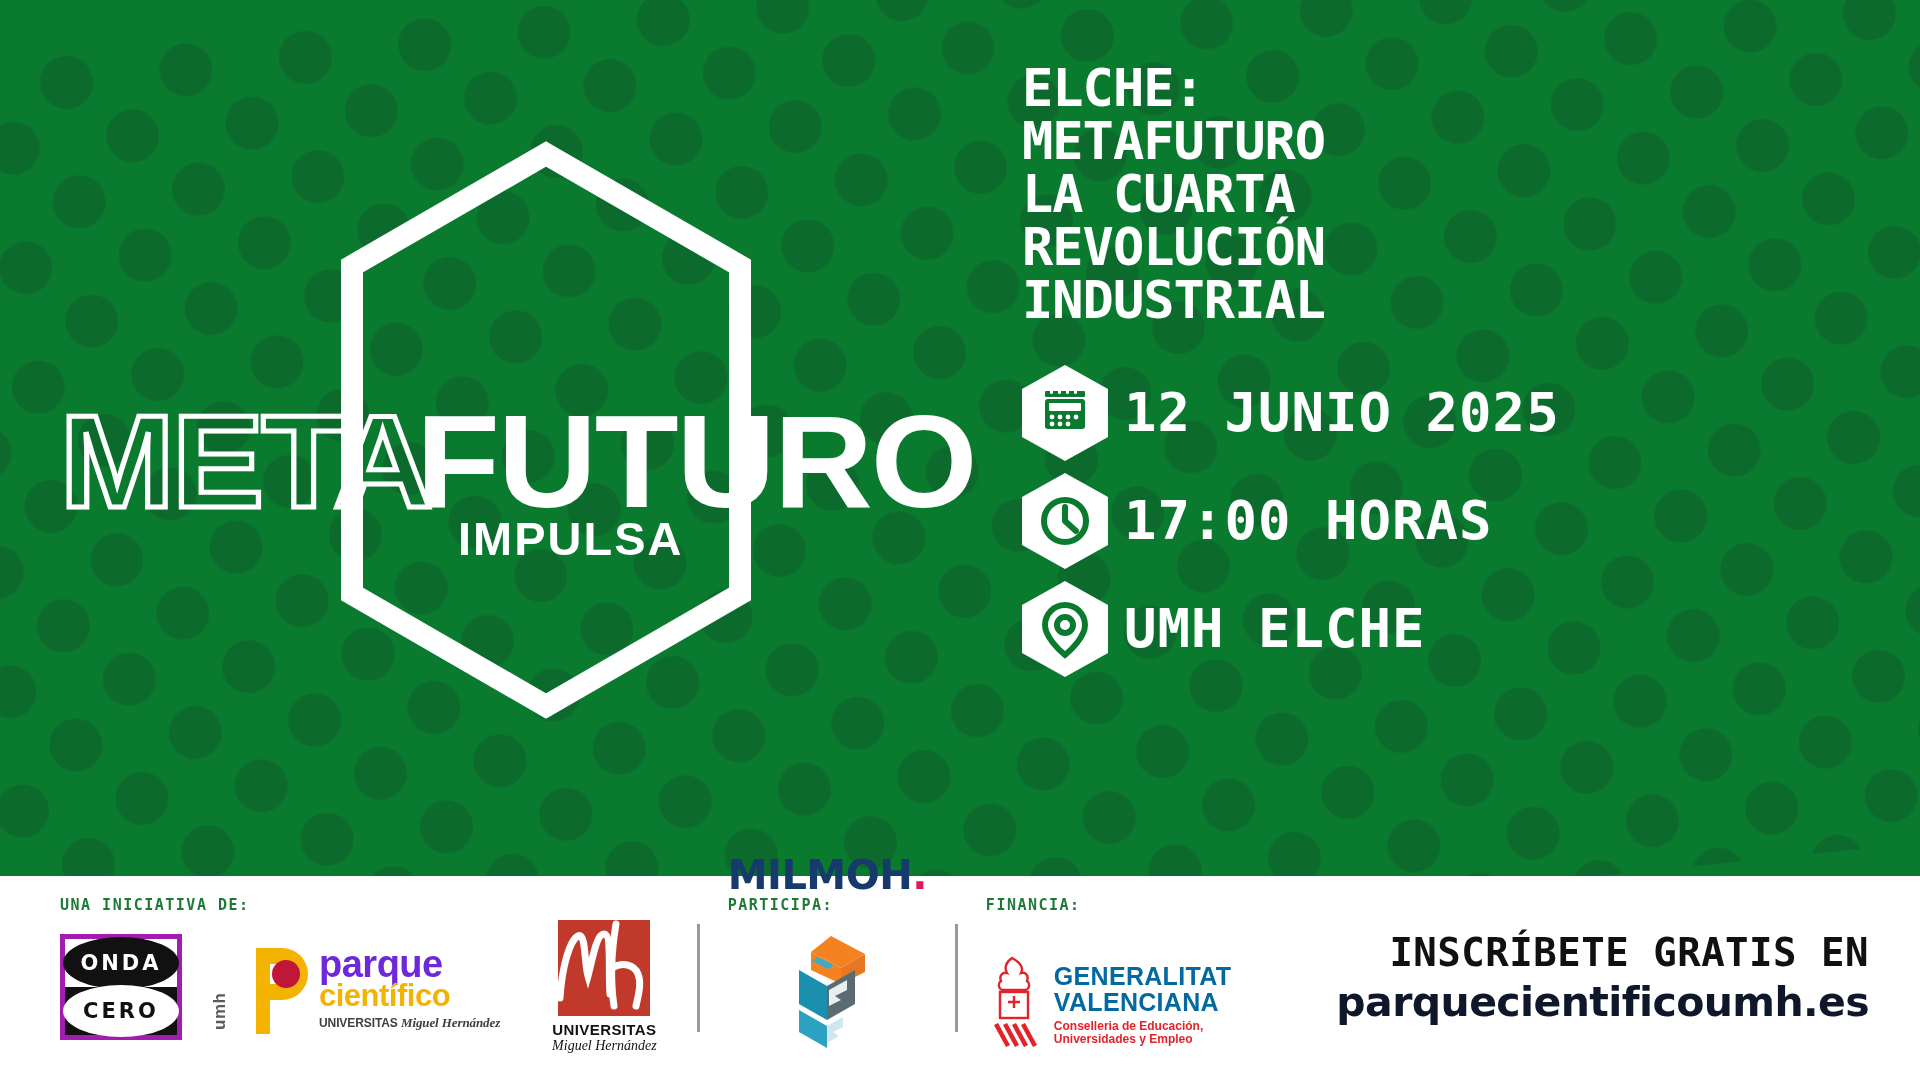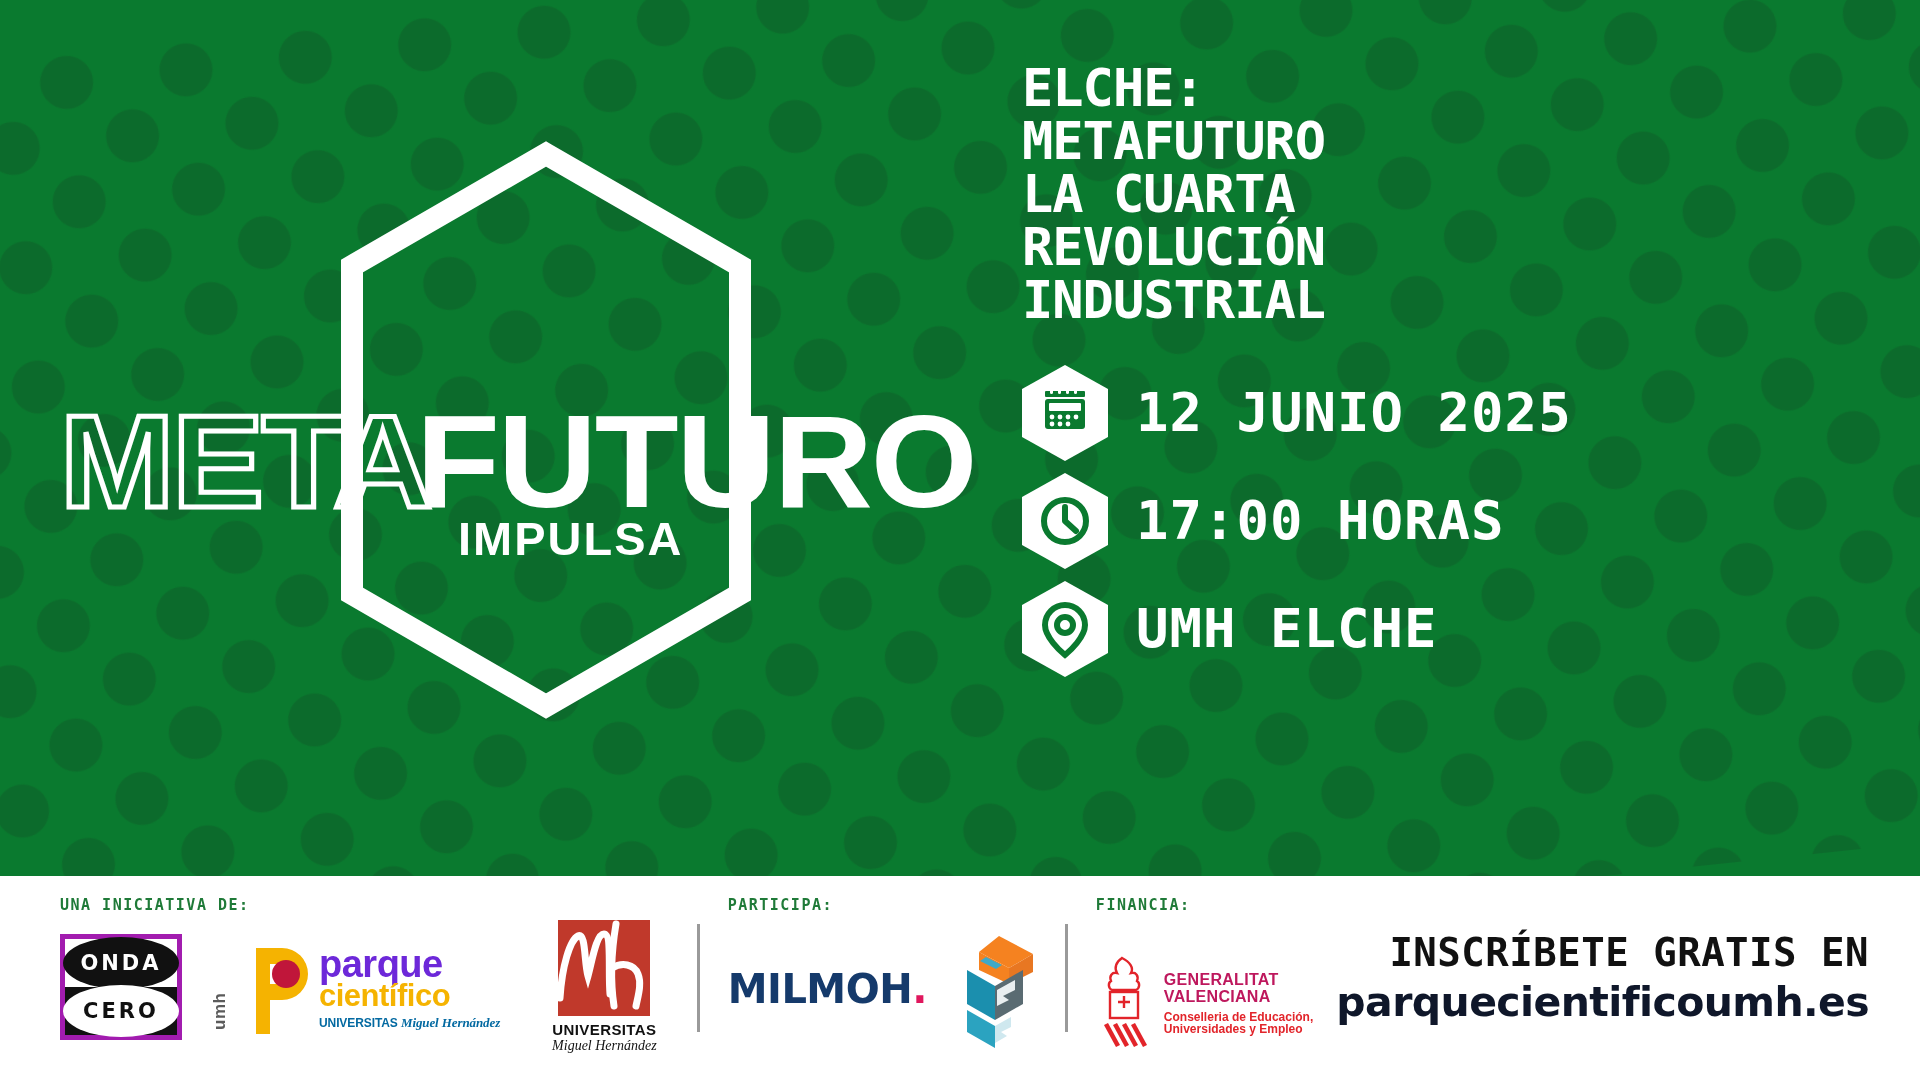--- a/index.html
+++ b/index.html
@@ -100,21 +100,21 @@
     line-height:1.02;
     letter-spacing:-1px;
   }
   .headline div { display:block; }
 
   .meta-rows { margin-top:32px; }
   .meta-row {
     display:flex;
     align-items:center;
     height:108px;
-    gap:28px;
+    gap:16px;
   }
   .badge {
     width:86px; height:96px;
     flex:0 0 86px;
     position:relative;
   }
   .badge svg { display:block; width:100%; height:100%; }
   .meta-text {
     font-family:"DejaVu Sans Mono", monospace;
     font-weight:bold;
@@ -181,21 +181,21 @@
     position:absolute; left:0; bottom:4px;
     font-size:17px; font-weight:bold; color:#5b5b5b;
     transform:rotate(-90deg);
     transform-origin:left bottom;
     letter-spacing:.5px;
   }
   .pqc-p { position:absolute; left:20px; top:0; width:60px; height:94px; }
   .pqc-words { line-height:1.0; }
   .pqc-w1 { font-size:38px; color:#6d28d9; font-weight:bold; letter-spacing:-.5px; }
   .pqc-w2 { font-size:31px; color:#f5b301; font-weight:bold; letter-spacing:-.5px; margin-top:-3px; }
-  .pqc-w3 { font-size:12px; color:#0369a1; font-weight:bold; margin-top:5px; letter-spacing:-.1px; }
+  .pqc-w3 { font-size:12px; color:#404040; font-weight:bold; margin-top:5px; letter-spacing:-.1px; }
   .pqc-w3 i { font-family:"Liberation Serif", serif; font-weight:bold; font-style:italic; font-size:13px; }
 
   
   .umh { text-align:center; }
   .umh-box {
     width:92px; height:96px;
     background:#c0392b;
     position:relative;
     margin:0 auto;
   }
@@ -213,21 +213,21 @@
   }
   .milmoh .dot { color:#e0175d; }
 
   
   .isologo { width:84px; height:130px; }
 
   
   .gva { display:flex; align-items:center; gap:12px; }
   .gva-txt { line-height:1.05; }
   .gva-l1, .gva-l2 {
-    font-size:16px; font-weight:bold; color:#be185d; letter-spacing:.3px;
+    font-size:25px; font-weight:bold; color:#0369a1; letter-spacing:.3px;
   }
   .gva-l3 { font-size:12px; font-weight:bold; color:#e2242a; margin-top:5px; }
   .gva-l4 { font-size:12px; font-weight:bold; color:#e2242a; }
 
   
   .cta {
     margin-left:auto;
     padding-right:51px;
     text-align:right;
   }
@@ -384,21 +384,21 @@
           <div class="umh-t2">Miguel Hernández</div>
         </div>
 
       </div>
     </div>
 
     <div class="vdiv" style="margin-left:40px;"></div>
 
     <div class="fgroup">
       <div class="flabel">PARTICIPA:</div>
-      <div class="flogos" style="">
+      <div class="flogos" style="flex-direction:column;">
 
         <div class="milmoh"><span>MILMOH</span><span class="dot">.</span></div>
 
         <div class="isologo">
           <svg viewBox="0 0 84 130" xmlns="http://www.w3.org/2000/svg">
             <polygon points="46,12 80,30 56,44 26,28" fill="#f58220"></polygon>
             <polygon points="26,28 56,44 56,60 26,46" fill="#f58220"></polygon>
             <polygon points="56,44 80,30 80,48 56,60" fill="#e87722"></polygon>
             <polygon points="33,33 49,41 43,45 27,37" fill="#3fa9c8"></polygon>
             <polygon points="14,46 42,62 42,96 14,80" fill="#1b8fae"></polygon>

